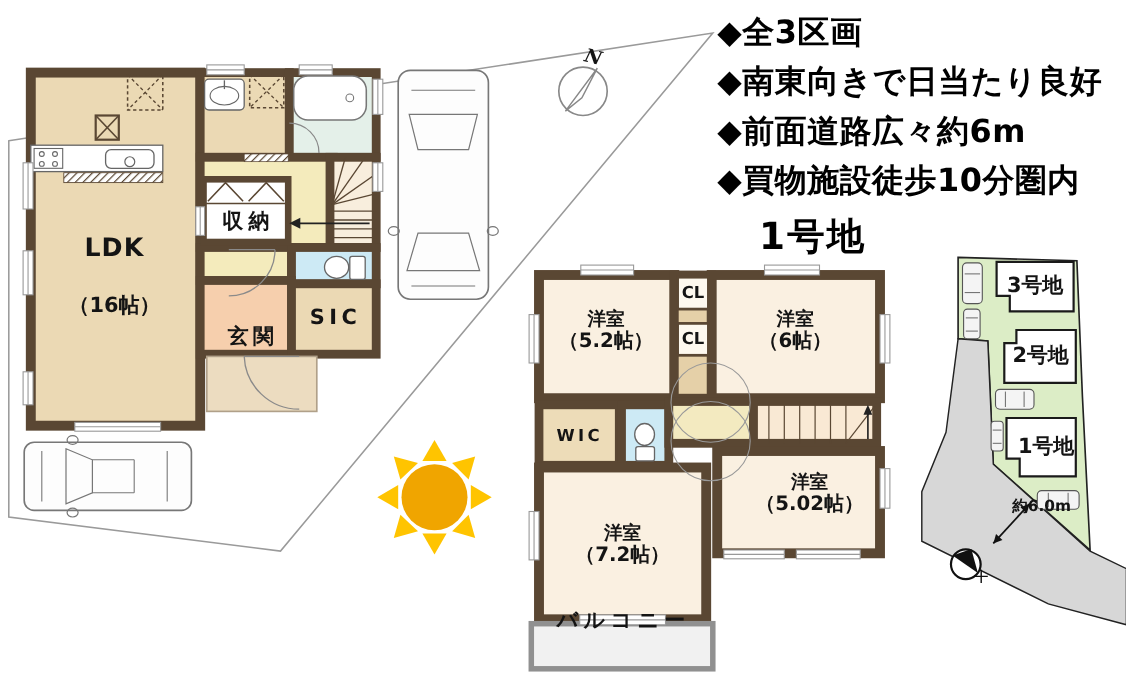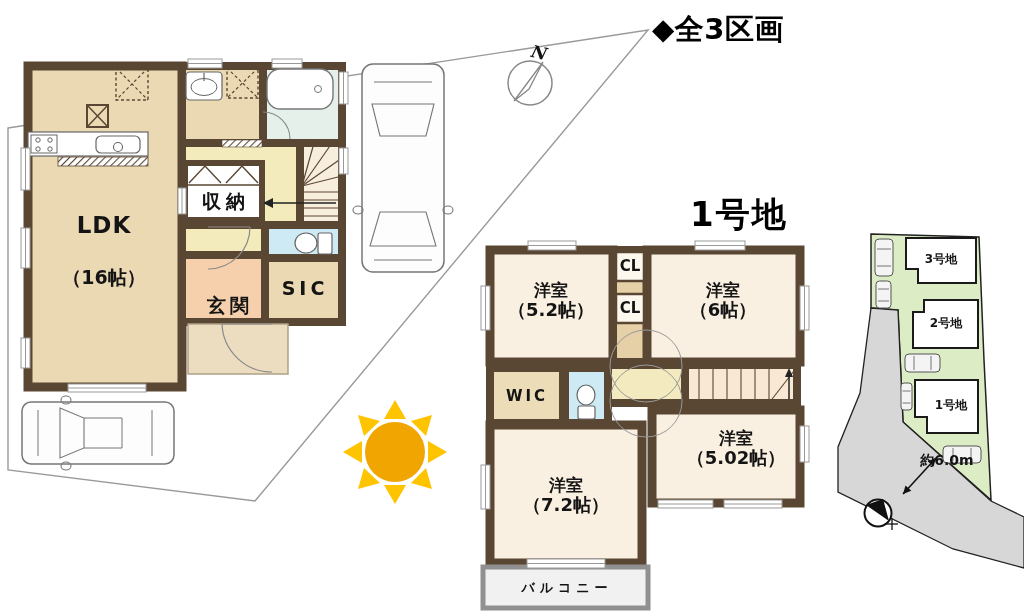--- a/index.html
+++ b/index.html
@@ -10,21 +10,21 @@
        transform:translate(-50%,-50%);text-align:center;line-height:1.12;}
   .feature{position:absolute;left:652px;font-weight:700;font-size:29px;color:#000;
            white-space:nowrap;letter-spacing:0.5px;}
   .title{position:absolute;font-weight:700;font-size:34px;color:#000;letter-spacing:2px;white-space:nowrap;}
   .rm-name{display:block;font-size:17px;}
   .rm-size{display:block;font-size:18px;}
   .ldk-name{display:block;font-size:23px;letter-spacing:1px;}
   .ldk-size{display:block;font-size:19px;margin-top:28px;}
   .small-lbl{font-size:19px;}
   .tiny-lbl{font-size:15px;}
-  .lot-lbl{font-size:12px;}
+  .lot-lbl{font-size:19px;}
   .road-lbl{font-size:14px;}
   .north{font-family:"DejaVu Serif",serif;font-style:italic;font-size:17px;font-weight:700;
          transform:translate(-50%,-50%) rotate(14deg);}
 </style>
 </head>
 <body>
 
 <div id="canvas">
 
 <svg id="art" width="1024" height="613" viewBox="0 0 1024 613">
@@ -288,20 +288,23 @@
     <g>
       <circle cx="878" cy="513" r="13.5" fill="#fff" stroke="#111" stroke-width="2"></circle>
       <polygon points="866,505 883,499 889,521" fill="#111"></polygon>
       <line x1="886" y1="524" x2="898" y2="524" stroke="#111" stroke-width="1.3"></line>
       <line x1="892" y1="518" x2="892" y2="530" stroke="#111" stroke-width="1.3"></line>
     </g>
   </g>
 </svg>
 
 <div class="feature" style="top:10px">◆全3区画</div>
+<div class="feature" style="top:55px">◆南東向きで日当たり良好</div>
+<div class="feature" style="top:100px">◆前面道路広々約6m</div>
+<div class="feature" style="top:145px">◆買物施設徒歩10分圏内</div>
 
 <div class="title" style="left:690px;top:192px">1号地</div>
 
 <div class="lbl" style="left:104px;top:251px">
   <span class="ldk-name">LDK</span>
   <span class="ldk-size">（16帖）</span>
 </div>
 <div class="lbl small-lbl" style="left:226px;top:202px;letter-spacing:5px">収納</div>
 <div class="lbl small-lbl" style="left:230px;top:306px;letter-spacing:4px">玄関</div>
 <div class="lbl small-lbl" style="left:305px;top:289px;letter-spacing:4px">SIC</div>
@@ -318,21 +321,21 @@
   <span class="rm-name">洋室</span>
   <span class="rm-size">（7.2帖）</span>
 </div>
 <div class="lbl" style="left:736px;top:449px">
   <span class="rm-name">洋室</span>
   <span class="rm-size">（5.02帖）</span>
 </div>
 <div class="lbl tiny-lbl" style="left:630px;top:266px">CL</div>
 <div class="lbl tiny-lbl" style="left:630px;top:308px">CL</div>
 <div class="lbl tiny-lbl" style="left:527px;top:396px;letter-spacing:3px">WIC</div>
-<div class="lbl" style="left:567px;top:588px;font-size:13px;letter-spacing:5px">バルコニー</div>
+<div class="lbl" style="left:567px;top:565px;font-size:19px;letter-spacing:5px">バルコニー</div>
 
 <div class="lbl lot-lbl" style="left:941px;top:260px">3号地</div>
 <div class="lbl lot-lbl" style="left:946px;top:324px">2号地</div>
 <div class="lbl lot-lbl" style="left:951px;top:406px">1号地</div>
 <div class="lbl road-lbl" style="left:947px;top:461px">約6.0m</div>
 
 <div class="lbl north" style="left:539px;top:53px">N</div>
 
 </div>
 

